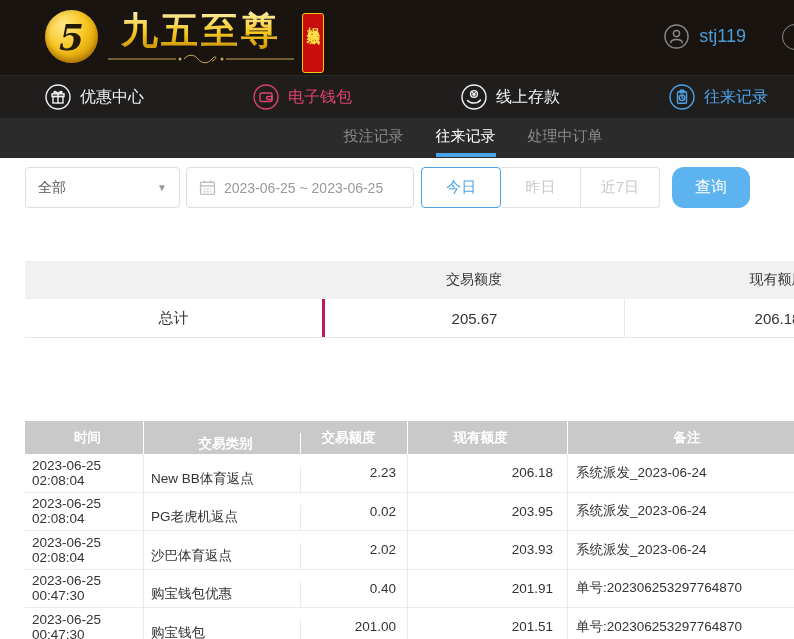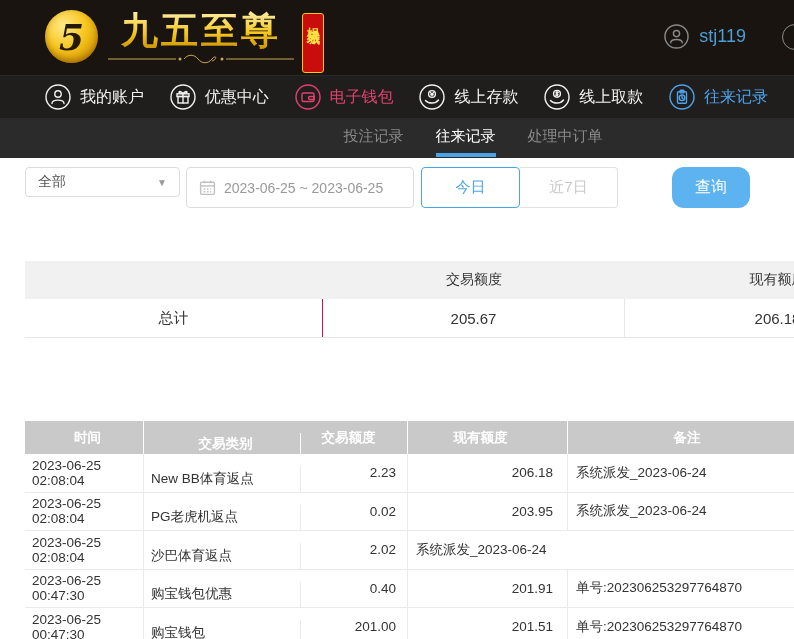--- a/index.html
+++ b/index.html
@@ -40,47 +40,47 @@
   
   .sub-nav { height:40px; background:#2b2b2b; display:flex; justify-content:center;
     gap:32px; transform:none; }
   .sub-nav-inner { display:flex; gap:32px; transform:translateX(76px); }
   .tab { font-size:15px; color:#8a8a8a; line-height:35px; height:39px; cursor:pointer;
     border-bottom:4px solid transparent; }
   .tab.active { color:#fff; border-bottom:4px solid #4aa4ea; }
 
   
   .filter-row { position:relative; height:60px; }
-  .select-box { position:absolute; left:25px; top:9px; width:155px; height:30px;
+  .select-box { position:absolute; left:25px; top:9px; width:155px; height:41px;
     border:1px solid #ddd; border-radius:4px; display:flex; align-items:center;
     padding:0 12px; font-size:14px; color:#555; cursor:pointer; }
   .select-box .caret { margin-left:auto; color:#999; font-size:10px; }
   .date-box { position:absolute; left:186px; top:9px; width:228px; height:41px;
     border:1px solid #ddd; border-radius:4px; display:flex; align-items:center; gap:8px;
     padding:4px 12px; font-size:14px; color:#9a9a9a; cursor:pointer; }
   .date-box svg { flex:none; }
-  .btn-group { position:absolute; left:421px; top:9px; width:197px; height:41px; display:flex; }
+  .btn-group { position:absolute; left:421px; top:9px; width:239px; height:41px; display:flex; }
   .qbtn { flex:1; background:#fff; font-size:15px; color:#c9c9c9; border:1px solid #e2e2e2;
     border-left:none; display:flex; align-items:center; justify-content:center; cursor:pointer; }
   .qbtn:first-child { border-radius:4px 0 0 4px; border-left:1px solid #e2e2e2; }
   .qbtn:last-child { border-radius:0 4px 4px 0; }
   .qbtn.active { color:#4aa4ea; border:1px solid #4aa4ea; border-radius:4px; }
   .search-btn { position:absolute; left:672px; top:9px; width:78px; height:41px;
     background:#5db2f0; border:none; border-radius:12px; color:#fff; font-size:16px; cursor:pointer; }
 
   
   .summary-table { margin:43px 0 0 25px; width:905px; }
   .sum-head { display:flex; height:38px; background:#f1f1f1; }
   .sum-head > div { display:flex; align-items:center; justify-content:center;
     font-size:14px; color:#333; }
   .sum-row { display:flex; height:39px; border-bottom:1px solid #e7e7e7; }
   .sum-row > div { display:flex; align-items:center; justify-content:center;
     font-size:15px; color:#333; }
   .sc1 { width:297px; } .sc2 { width:303px; border-left:1px solid transparent; } .sc3 { width:305px; }
-  .sum-row .sc2 { border-left:1px solid #be185d; border-right:1px solid #e7e7e7; }
+  .sum-row .sc2 { border-left:3px solid #be185d; border-right:1px solid #e7e7e7; }
 
   
   .records-table { margin:83px 0 0 25px; width:790px; }
   .rec-head { display:flex; height:33px; background:#c9c9c9; }
   .rec-head > div { display:flex; align-items:center; justify-content:center;
     color:#fff; font-size:13.5px; font-weight:bold; border-right:1px solid #fff; }
   .rec-head > div:last-child { border-right:none; }
   .rec-row { display:flex; height:38.5px; border-bottom:1px solid #eaeaea; }
   .rec-row > div { font-size:13.5px; color:#333; display:flex; align-items:center;
     border-right:1px solid #eaeaea; }
@@ -122,28 +122,20 @@
     </span>
     <span class="user-name">stj119</span>
   </div>
   <div class="edge-circle"></div>
 </div>
 
 <div class="main-nav">
   <div class="nav-item">
     <svg width="26" height="26" viewBox="0 0 26 26" fill="none" stroke="currentColor" stroke-width="1.4" stroke-linecap="round">
       <circle cx="13" cy="13" r="12"></circle>
-        <circle cx="13" cy="10" r="3.2"></circle>
-        <path d="M7 19.5 c0,-4.5 12,-4.5 12,0"></path>
-    </svg>
-    <span>我的账户</span>
-  </div>
-  <div class="nav-item">
-    <svg width="26" height="26" viewBox="0 0 26 26" fill="none" stroke="currentColor" stroke-width="1.4" stroke-linecap="round">
-      <circle cx="13" cy="13" r="12"></circle>
         <rect x="8" y="12.5" width="10" height="6.5"></rect>
         <rect x="7" y="9.8" width="12" height="2.7"></rect>
       <line x1="13" y1="9.8" x2="13" y2="19"></line>
         <path d="M13 9.5 c-3.5,-4.5 -7,0 0,0 M13 9.5 c3.5,-4.5 7,0 0,0"></path>
     </svg>
     <span>优惠中心</span>
   </div>
   <div class="nav-item pink">
     <svg width="26" height="26" viewBox="0 0 26 26" fill="none" stroke="currentColor" stroke-width="1.4" stroke-linecap="round">
       <circle cx="13" cy="13" r="12"></circle>
@@ -153,29 +145,20 @@
     <span>电子钱包</span>
   </div>
   <div class="nav-item">
     <svg width="26" height="26" viewBox="0 0 26 26" fill="none" stroke="currentColor" stroke-width="1.4" stroke-linecap="round">
       <circle cx="13" cy="13" r="12"></circle>
         <circle cx="13" cy="10" r="3.4"></circle>
       <path d="M11.6 8.6 l1.4 1.6 l1.4 -1.6 M13 10.2 v1.6 M11.8 10.8 h2.4"></path>
       <path d="M6.5 16.5 c3,3.5 10,3.5 13,-0.5"></path>
     </svg>
     <span>线上存款</span>
-  </div>
-  <div class="nav-item">
-    <svg width="26" height="26" viewBox="0 0 26 26" fill="none" stroke="currentColor" stroke-width="1.4" stroke-linecap="round">
-      <circle cx="13" cy="13" r="12"></circle>
-        <circle cx="13" cy="9.8" r="3.4"></circle>
-      <path d="M14.2 8.3 c-1.8,-1 -3,0.6 -1.2,1.4 c1.8,0.8 0.6,2.4 -1.2,1.4 M13 7.5 v4.6"></path>
-      <path d="M6.5 16.5 c3,3.5 10,3.5 13,-0.5"></path>
-    </svg>
-    <span>线上取款</span>
   </div>
   <div class="nav-item blue">
     <svg width="26" height="26" viewBox="0 0 26 26" fill="none" stroke="currentColor" stroke-width="1.4" stroke-linecap="round">
       <circle cx="13" cy="13" r="12"></circle>
         <rect x="8.5" y="7.8" width="9" height="11.5" rx="1"></rect>
       <rect x="11.2" y="6.3" width="3.6" height="2.6" rx="0.5"></rect>
       <circle cx="13" cy="13.8" r="2.8"></circle>
         <path d="M13 12.5 v1.3 l1 0.8"></path>
     </svg>
     <span>往来记录</span>
@@ -201,20 +184,21 @@
       <line x1="1.5" y1="6.5" x2="14.5" y2="6.5"></line>
       <line x1="5" y1="1.5" x2="5" y2="4"></line>
         <line x1="11" y1="1.5" x2="11" y2="4"></line>
       <line x1="4.5" y1="9.5" x2="11.5" y2="9.5" stroke-dasharray="1.5 1.5"></line>
       <line x1="4.5" y1="12" x2="11.5" y2="12" stroke-dasharray="1.5 1.5"></line>
     </svg>
     <span>2023-06-25 ~ 2023-06-25</span>
   </div>
   <div class="btn-group">
     <div class="qbtn active">今日</div>
+    <div class="qbtn">昨日</div>
     <div class="qbtn">近7日</div>
   </div>
   <button class="search-btn">查询</button>
 </div>
 
 <div class="summary-table">
   <div class="sum-head">
     <div class="sc1"></div>
     <div class="sc2">交易额度</div>
     <div class="sc3">现有额度</div>
@@ -246,20 +230,21 @@
     <div class="rc1">2023-06-25 02:08:04</div>
     <div class="rc2">PG老虎机返点</div>
     <div class="rc3">0.02</div>
     <div class="rc4">203.95</div>
     <div class="rc5">系统派发_2023-06-24</div>
   </div>
   <div class="rec-row">
     <div class="rc1">2023-06-25 02:08:04</div>
     <div class="rc2">沙巴体育返点</div>
     <div class="rc3">2.02</div>
+    <div class="rc4">203.93</div>
     <div class="rc5">系统派发_2023-06-24</div>
   </div>
   <div class="rec-row">
     <div class="rc1">2023-06-25 00:47:30</div>
     <div class="rc2">购宝钱包优惠</div>
     <div class="rc3">0.40</div>
     <div class="rc4">201.91</div>
     <div class="rc5">单号:202306253297764870</div>
   </div>
   <div class="rec-row">

